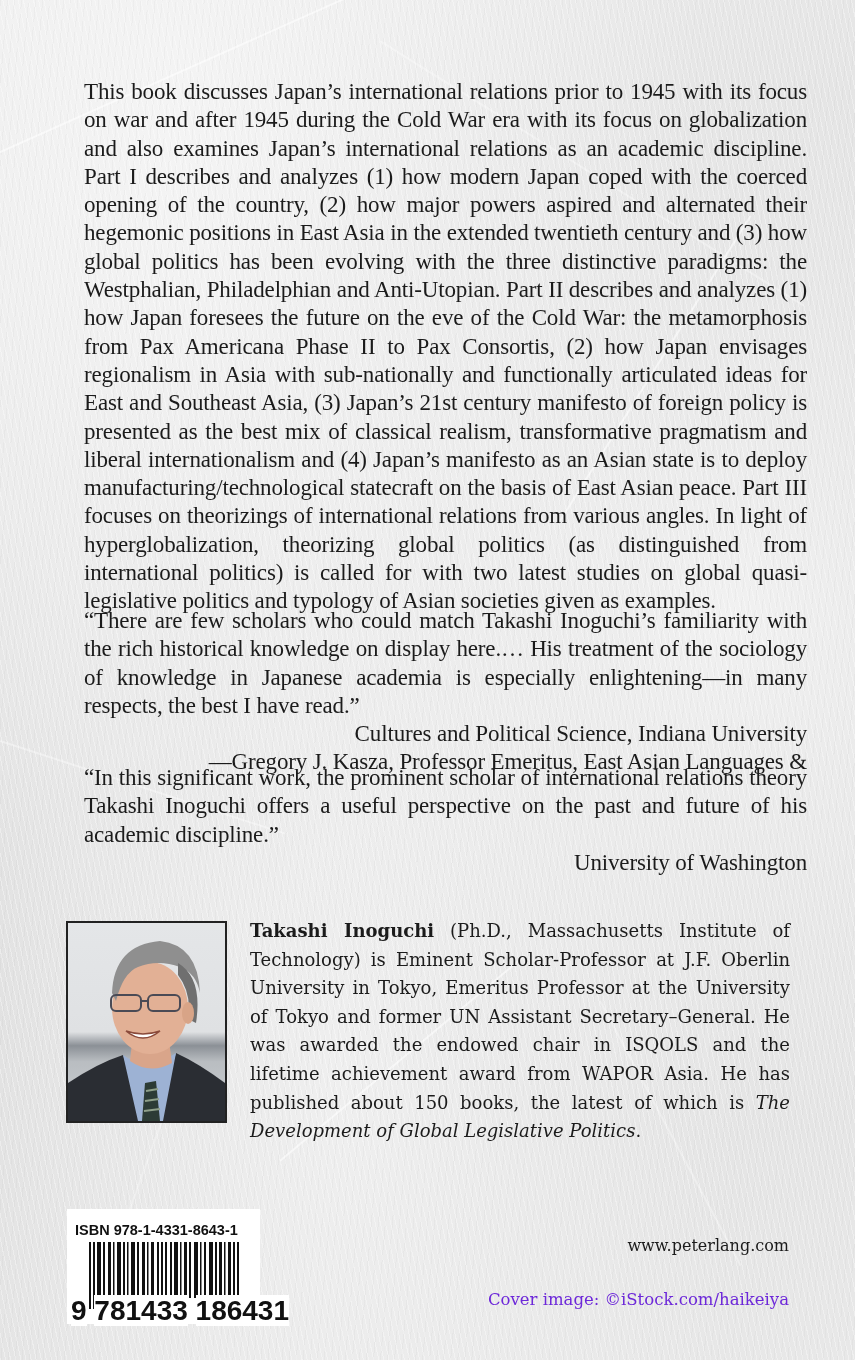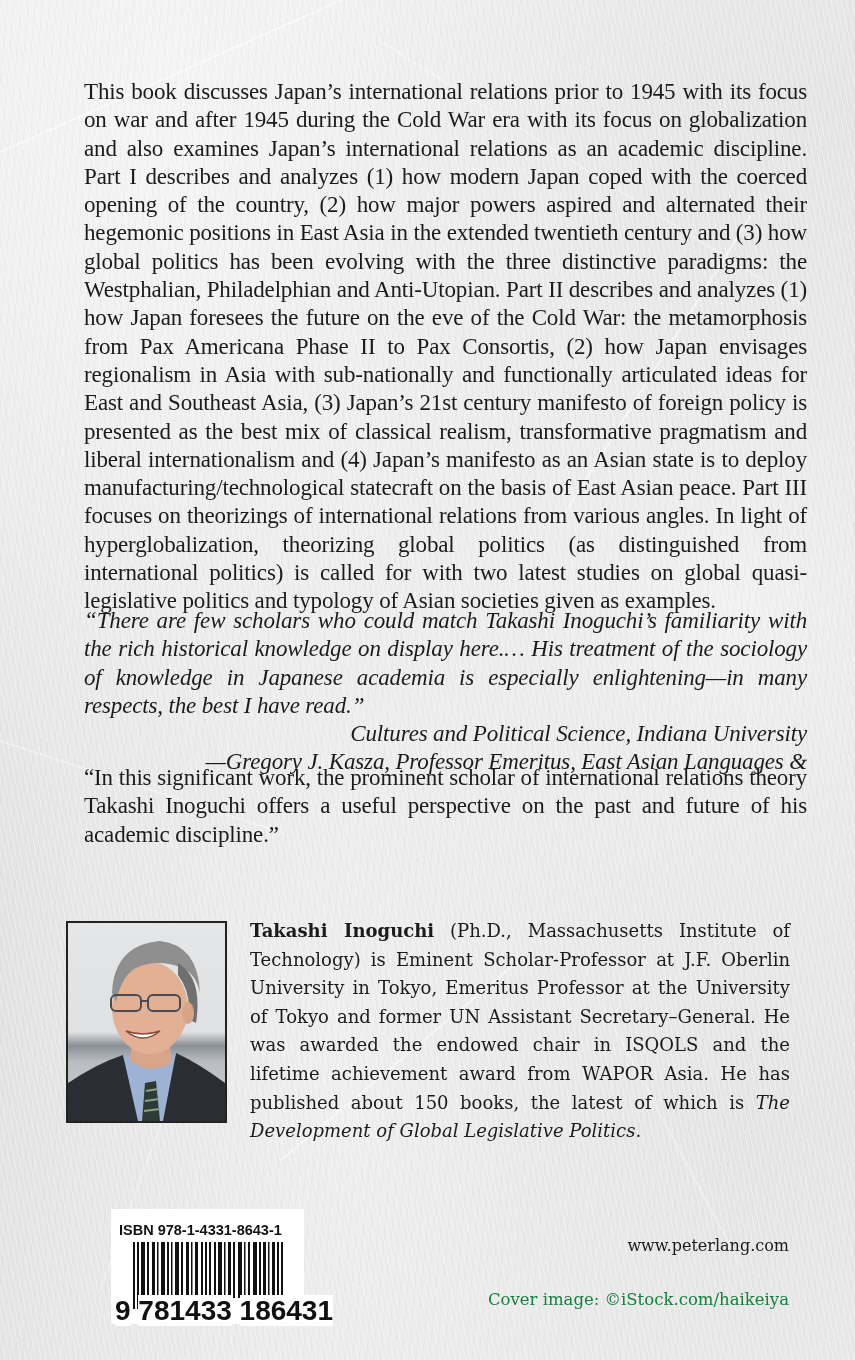--- a/index.html
+++ b/index.html
@@ -20,60 +20,59 @@
     position: absolute; background: rgba(255,255,255,0.55); height: 2px; border-radius: 2px;
     transform-origin: left center;
   }
   .text-block {
     position: absolute; left: 84px; width: 723px;
     font-family: "Liberation Serif", serif;
     font-size: 23px; line-height: 28.3px;
     text-align: justify; letter-spacing: -0.15px;
   }
   #desc { top: 78px; }
-  #quote1 { top: 607px; font-style: italic; }
+  #quote1 { top: 607px; }
   #quote2 { top: 764px; }
   .attribution { text-align: right; display: block; }
   .bio {
     position: absolute; left: 250px; top: 917px; width: 540px;
     font-family: "DejaVu Serif", serif;
     font-size: 18px; line-height: 28.6px; text-align: justify;
   }
   .bio b { font-weight: bold; }
   .bio i { font-style: italic; }
   .photo {
     position: absolute; left: 66px; top: 921px; width: 161px; height: 202px;
     border: 2px solid #222; box-sizing: border-box; overflow: hidden;
     background: linear-gradient(180deg, #e4e6e8 0%, #dfe1e3 55%, #8b9096 62%, #b9bdc1 70%, #cfd2d5 100%);
   }
   .photo svg { display: block; }
   .barcode-box {
     position: absolute; left: 67px; top: 1209px; width: 193px; height: 115px;
     background: #ffffff;
-    margin-left: 44px;
   }
   .isbn-label {
     position: absolute; left: 8px; top: 13px;
     font-family: "Liberation Sans", sans-serif; font-size: 14.5px; font-weight: bold;
     letter-spacing: 0px; color: #111;
   }
   .bars { position: absolute; left: 22px; top: 33px; width: 160px; height: 67px; }
   .barcode-digits {
     position: absolute; left: 4px; top: 86px;
     font-family: "Liberation Sans", sans-serif; font-size: 28px; font-weight: bold; color: #111;
     white-space: pre;
   }
   .barcode-digits span { background: #fff; }
   .website {
     position: absolute; right: 66px; top: 1236px;
     font-family: "DejaVu Serif", serif; font-size: 16px; color: #1b1b1b;
   }
   .credit {
     position: absolute; right: 66px; top: 1290px;
-    font-family: "DejaVu Serif", serif; font-size: 16.5px; color: #15803d;
+    font-family: "DejaVu Serif", serif; font-size: 16.5px; color: #6d28d9;
   }
 </style>
 </head>
 <body>
 
 <div>
   <div class="fiber" style="left:-20px;top:160px;width:420px;transform:rotate(-24deg);"></div>
   <div class="fiber" style="left:380px;top:40px;width:500px;transform:rotate(32deg);opacity:.6"></div>
   <div class="fiber" style="left:560px;top:520px;width:360px;transform:rotate(-58deg);"></div>
   <div class="fiber" style="left:0px;top:740px;width:300px;transform:rotate(18deg);opacity:.7"></div>
@@ -85,20 +84,21 @@
 <div id="desc" class="text-block">This book discusses Japan’s international relations prior to 1945 with its focus on war and after 1945 during the Cold War era with its focus on globalization and also examines Japan’s international relations as an academic discipline. Part I describes and analyzes (1) how modern Japan coped with the coerced opening of the country, (2) how major powers aspired and alternated their hegemonic positions in East Asia in the extended twentieth century and (3) how global politics has been evolving with the three distinctive paradigms: the Westphalian, Philadelphian and Anti-Utopian. Part II describes and analyzes (1) how Japan foresees the future on the eve of the Cold War: the metamorphosis from Pax Americana Phase II to Pax Consortis, (2) how Japan envisages regionalism in Asia with sub-nationally and functionally articulated ideas for East and Southeast Asia, (3) Japan’s 21st century manifesto of foreign policy is presented as the best mix of classical realism, transformative pragmatism and liberal internationalism and (4) Japan’s manifesto as an Asian state is to deploy manufacturing/technological statecraft on the basis of East Asian peace. Part III focuses on theorizings of international relations from various angles. In light of hyperglobalization, theorizing global politics (as distinguished from international politics) is called for with two latest studies on global quasi-legislative politics and typology of Asian societies given as examples.</div>
 
 <div id="quote1" class="text-block">
   <span>“There are few scholars who could match Takashi Inoguchi’s familiarity with the rich historical knowledge on display here.… His treatment of the sociology of knowledge in Japanese academia is especially enlightening—in many respects, the best I have read.”</span>
   <span class="attribution">Cultures and Political Science, Indiana University</span>
   <span class="attribution">—Gregory J. Kasza, Professor Emeritus, East Asian Languages &amp;</span>
 </div>
 
 <div id="quote2" class="text-block">
   <span>“In this significant work, the prominent scholar of international relations theory Takashi Inoguchi offers a useful perspective on the past and future of his academic discipline.”</span>
+  <span class="attribution">University of Washington</span>
 </div>
 
 <div class="photo">
   <svg width="157" height="198" viewBox="0 0 157 198">
 
     <path d="M0 198 L0 160 Q30 140 55 132 L78 198 Z" fill="#2a2d33"></path>
     <path d="M157 198 L157 160 Q130 140 108 130 L88 198 Z" fill="#2a2d33"></path>
 
     <path d="M55 132 Q80 150 108 130 L95 198 L70 198 Z" fill="#9db2d4"></path>
 

